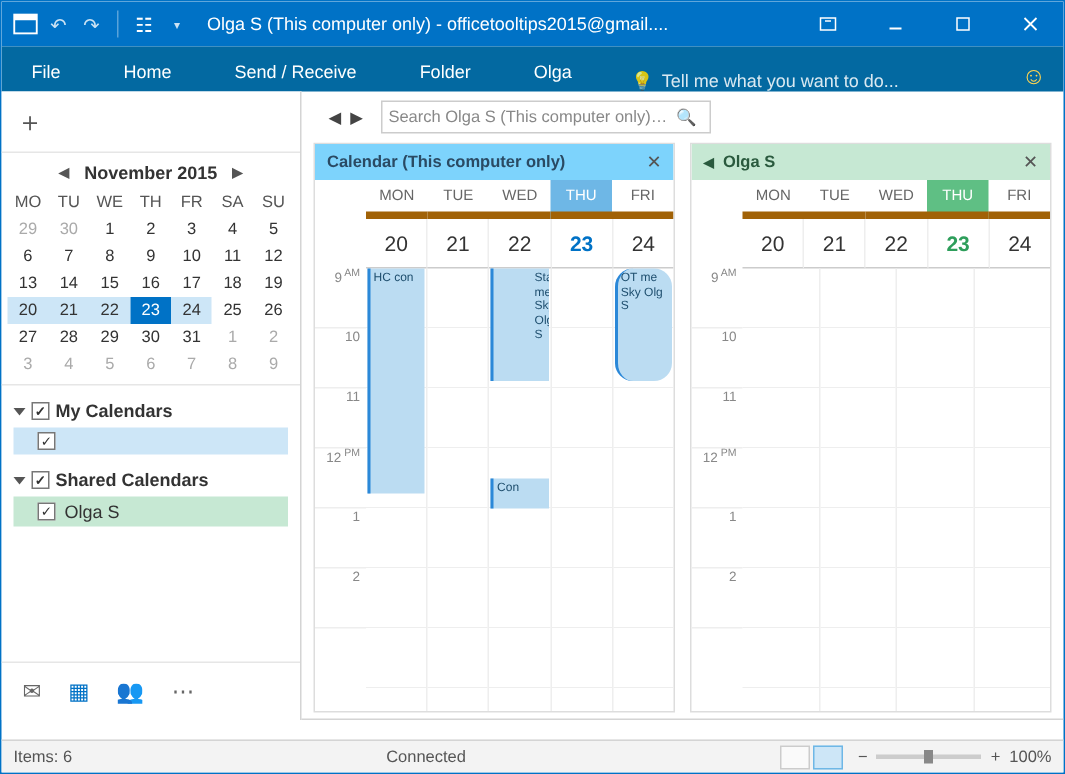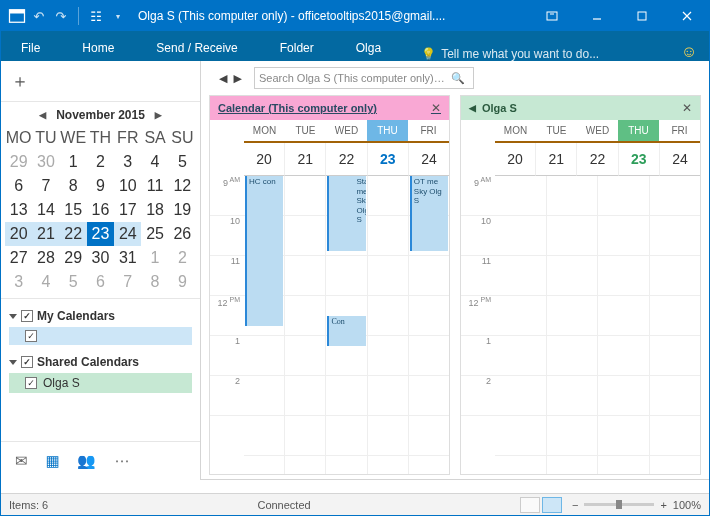--- a/index.html
+++ b/index.html
@@ -27,21 +27,21 @@
   .main { display: flex; height: 419px; }
   
   
   .left { width: 200px; border-right: 1px solid #d4d4d4; background: #fff; display: flex; flex-direction: column; font-size: 12px; }
   .newappt { display: flex; align-items: center; gap: 8px; padding: 8px 10px; border-bottom: 1px solid #e6e6e6; font-size: 15px; color: #333; }
   .newappt .plus { font-size: 18px; color: #555; }
   
   .minical { padding: 6px 4px 4px 4px; border-bottom: 1px solid #e6e6e6; }
   .mc-head { display: flex; align-items: center; justify-content: center; gap: 6px; font-weight: bold; font-size: 12px; color: #333; margin-bottom: 4px; }
   .mc-arrow { font-size: 9px; color: #555; padding: 0 4px; }
-  .mc-grid { display: grid; grid-template-columns: repeat(7, 1fr); text-align: center; font-size: 16px; }
+  .mc-grid { display: grid; grid-template-columns: repeat(7, 1fr); text-align: center; font-size: 11px; }
   .mc-dow { color: #555; padding: 3px 0; }
   .mc-day { padding: 3px 0; color: #333; }
   .mc-dim { color: #aaa; }
   .mc-week { background: #cde6f7; }
   .mc-today { background: #0072c6; color: #fff; }
   
   .grp { padding: 10px 8px 6px 8px; }
   .grp-head { display: flex; align-items: center; gap: 4px; font-weight: bold; color: #333; font-size: 12px; margin-bottom: 4px; }
   .tri { display: inline-block; width: 0; height: 0; border-left: 4px solid transparent; border-right: 4px solid transparent; border-top: 5px solid #555; }
   .cal-item { display: flex; align-items: center; gap: 6px; padding: 3px 4px 3px 16px; font-size: 12px; color: #333; white-space: nowrap; overflow: hidden; text-overflow: ellipsis; }
@@ -58,25 +58,25 @@
   .chead .nav { display: flex; gap: 6px; color: #444; font-size: 11px; }
   .chead .daterange { font-size: 20px; color: #333; flex: 1; }
   .search { display: flex; align-items: center; border: 1px solid #ccc; height: 22px; width: 220px; font-size: 11px; color: #888; padding: 0 4px; }
   .search span:first-child { flex: 1; white-space: nowrap; overflow: hidden; text-overflow: ellipsis; }
   .search .mag { color: #0072c6; padding: 0 4px; }
   
   .calrow { display: flex; flex: 1; padding: 0 8px 4px 8px; gap: 10px; overflow: hidden; }
   .calpane { flex: 1; display: flex; flex-direction: column; border: 1px solid #ddd; overflow: hidden; }
   .cp-title { display: flex; align-items: center; padding: 5px 8px; font-size: 11px; font-weight: bold; gap: 6px; }
   .cp-title .x { margin-left: auto; font-weight: normal; font-size: 12px; color: #555; }
-  .cp-blue { background: #f9a8d4; color: #2a4a63; text-decoration: underline; }
+  .cp-blue { background: #7dd3fc; color: #2a4a63; }
   .cp-green { background: #c6e8d3; color: #2a5a3e; }
   .dow-row { display: flex; font-size: 10px; color: #666; }
   .timecol { width: 34px; flex-shrink: 0; }
-  .daycol { flex: 1; text-align: center; padding: 5px 0; border-bottom: 2px solid #a16207; }
+  .daycol { flex: 1; text-align: center; padding: 5px 0; border-bottom: 5px solid #a16207; }
   .daycol.thu-b { background: #6eb7e6; color: #fff; }
   .daycol.thu-g { background: #5fbf84; color: #fff; }
   .num-row { display: flex; font-size: 14px; color: #333; }
   .num { flex: 1; text-align: center; padding: 8px 0; border-bottom: 1px solid #ccc; border-right: 1px solid #eee; }
   .num:last-child{border-right:none;}
   .num.hi-b { color: #0072c6; font-weight: bold; }
   .num.hi-g { color: #2e9e5b; font-weight: bold; }
   
   .grid { display: flex; flex: 1; font-size: 9px; position: relative; }
   .hours { width: 34px; flex-shrink: 0; color: #888; }
@@ -296,25 +296,25 @@
               <div>1</div>
               <div>2</div>
             </div>
             <div class="slots">
               <div class="slot">
                 <div class="evt e-blue" style="top: 0px; height: 150px;">HC con</div>
               </div>
               <div class="slot"></div>
               <div class="slot">
                 <div class="evt e-blue" style="top: 0px; height: 75px; padding-left: 27px;">Sta me Sky Olg S</div>
-                <div class="evt e-blue" style="top: 140px; height: 30px; font-family: Liberation Serif, serif;">Con</div>
+                <div class="evt e-blue" style="top: 140px; height: 20px;">Con</div>
               </div>
               <div class="slot"></div>
               <div class="slot">
-                <div class="evt e-blue" style="top: 0px; height: 75px;">OT me Sky Olg S</div>
+                <div class="evt e-blue" style="top: 0px; height: 75px; border-radius: 12px;">OT me Sky Olg S</div>
               </div>
             </div>
           </div>
         </div>
         <div class="calpane">
           <div class="cp-title cp-green">
             <span style="font-size: 9px;">◀</span>
             <span>Olga S</span>
             <span class="x">✕</span>
           </div>

